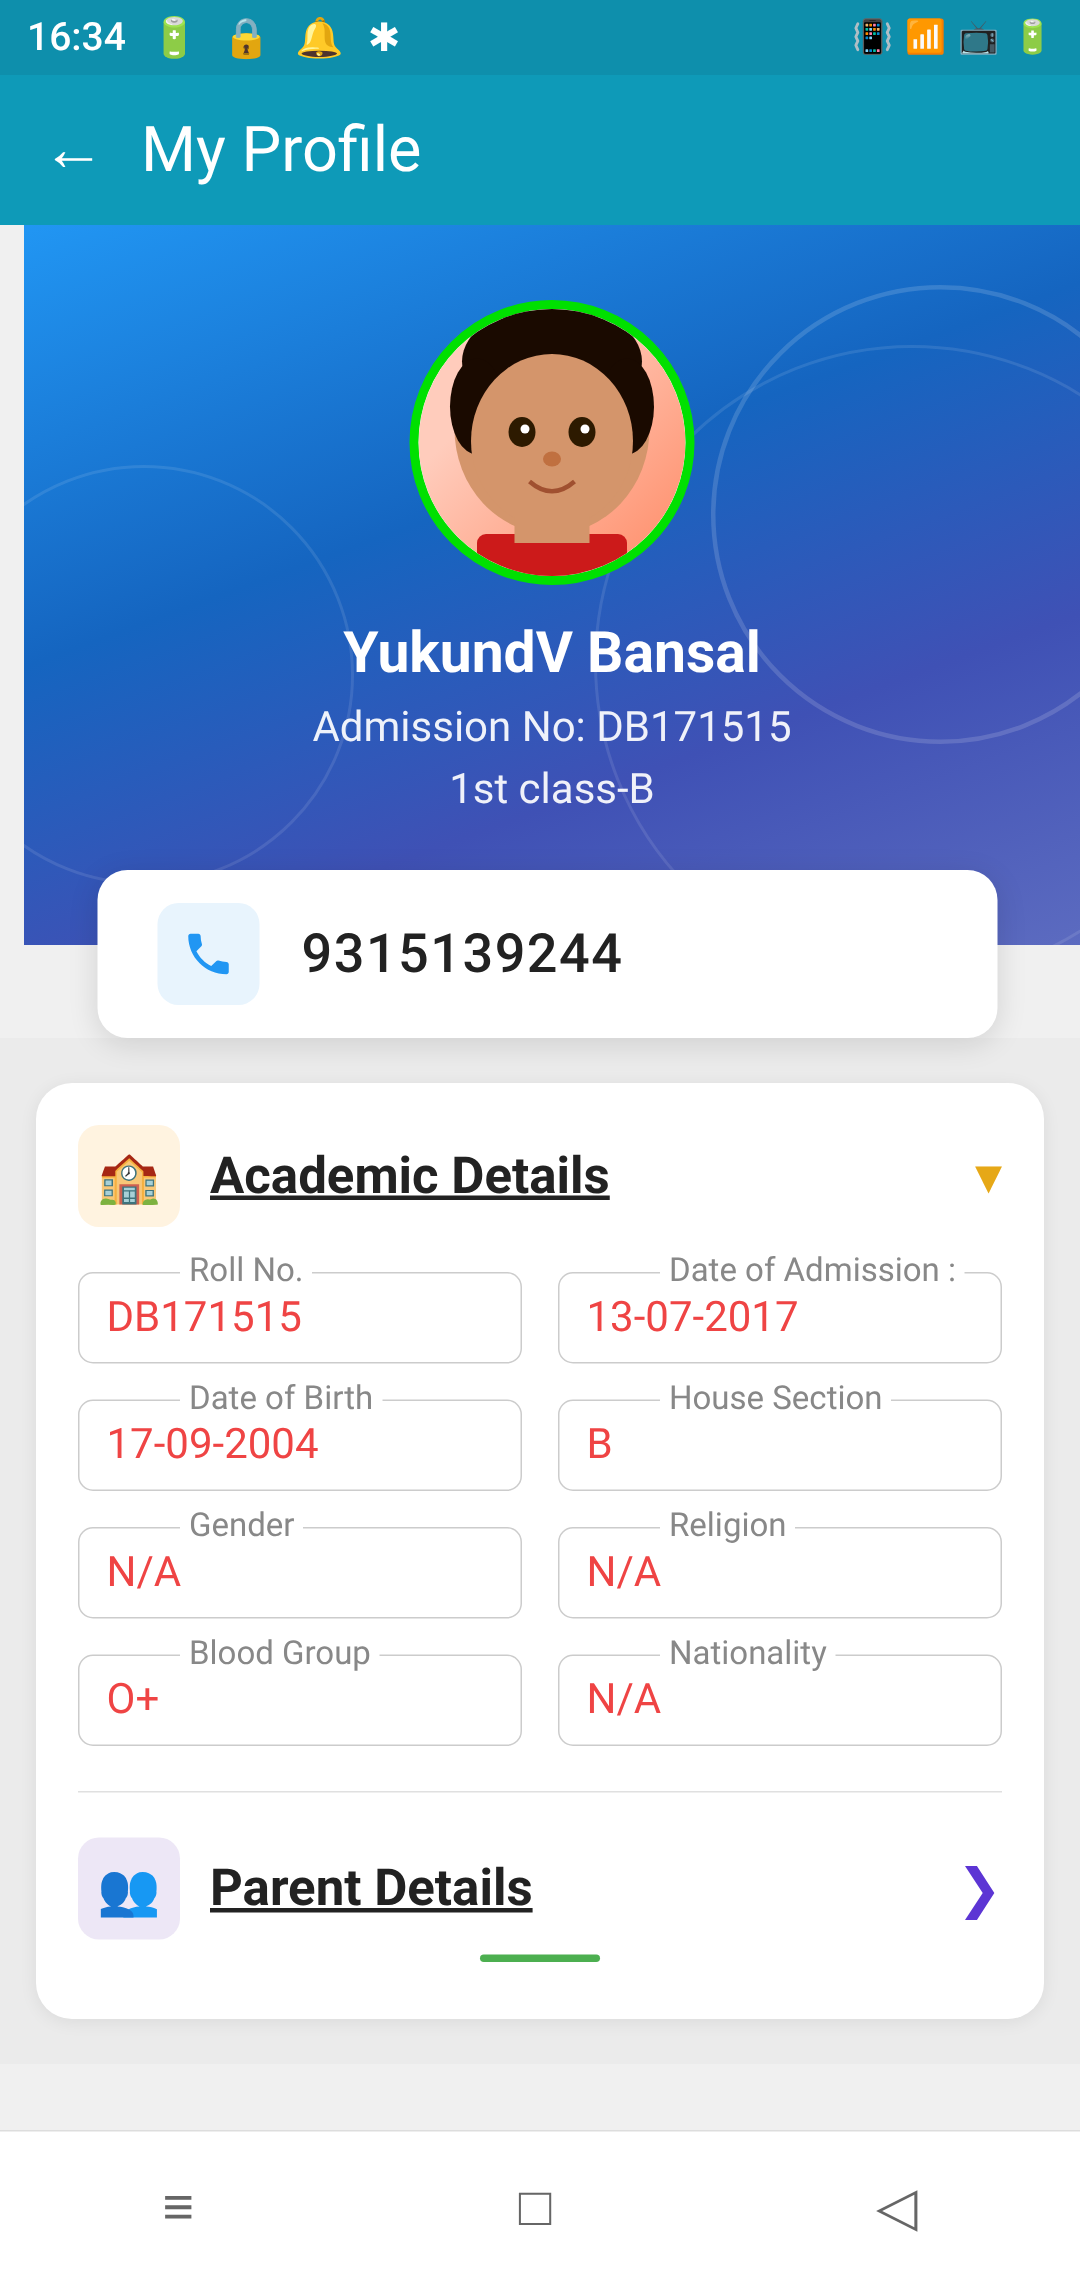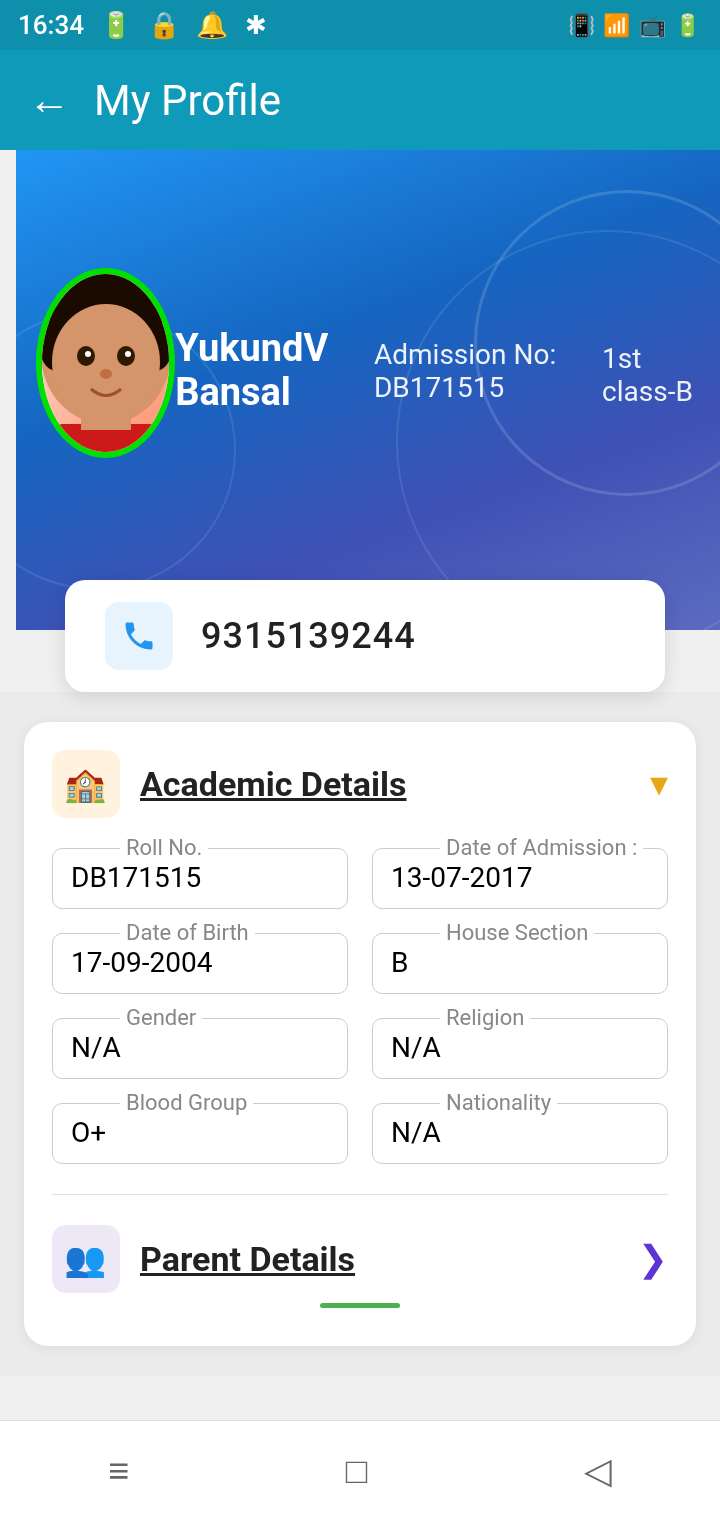--- a/index.html
+++ b/index.html
@@ -46,21 +46,21 @@
       color: white;
       font-size: 42px;
       font-weight: 400;
     }
 
     
     .hero {
       background: linear-gradient(160deg, #2196f3 0%, #1565c0 40%, #3f51b5 70%, #5c6bc0 100%);
       min-height: 480px;
       display: flex;
-      flex-direction: row;
+      flex-direction: column;
       align-items: center;
       padding: 50px 20px 80px;
       position: relative;
       overflow: hidden;
       margin-left: 16px;
     }
     .hero::before {
       content: '';
       position: absolute;
       right: -60px;
@@ -247,21 +247,21 @@
       top: -14px;
       left: 31px;
       background: white;
       padding: 0 6px;
       font-size: 22px;
       color: #888;
       margin-left: 36px;
     }
     .field-value {
       font-size: 28px;
-      color: #000000;
+      color: #ef4444;
       margin-top: 4px;
     }
 
     
     .divider {
       height: 1px;
       background: #e0e0e0;
       margin: 30px 0;
     }
 

